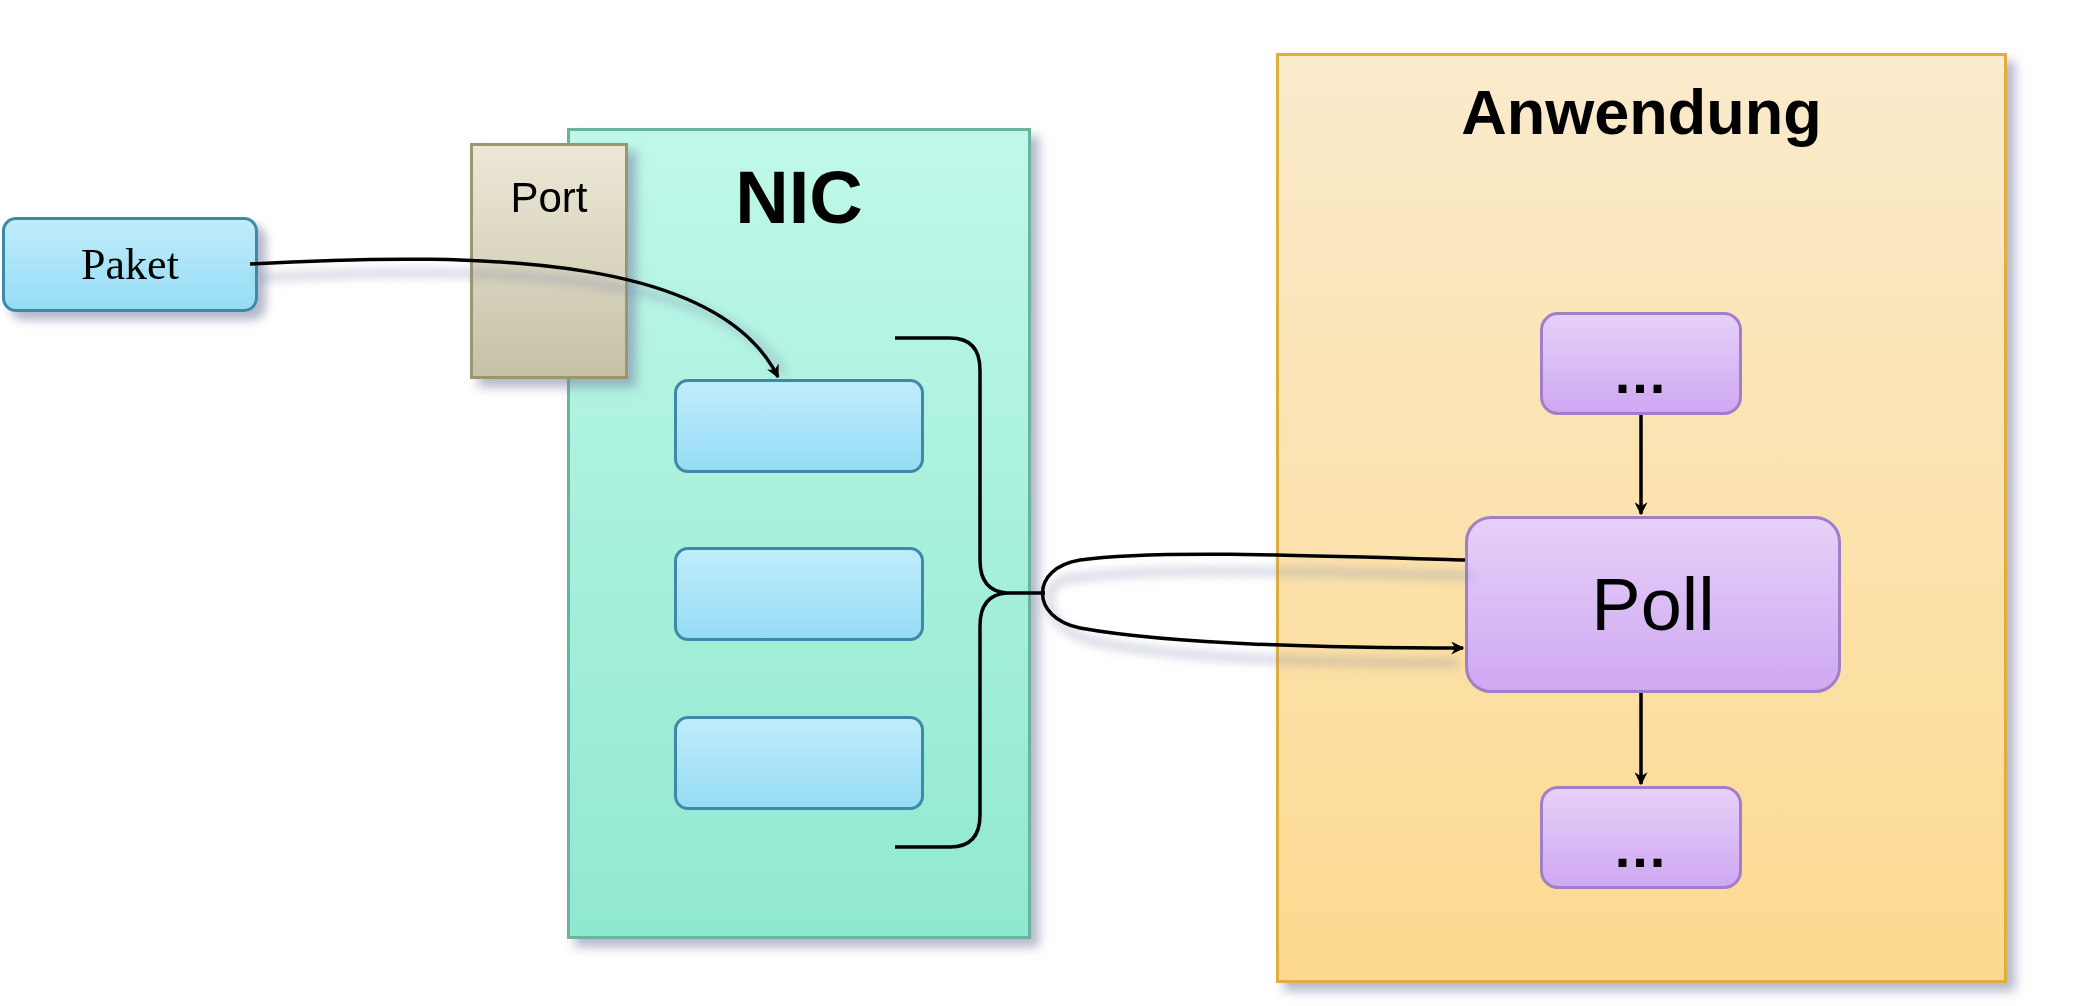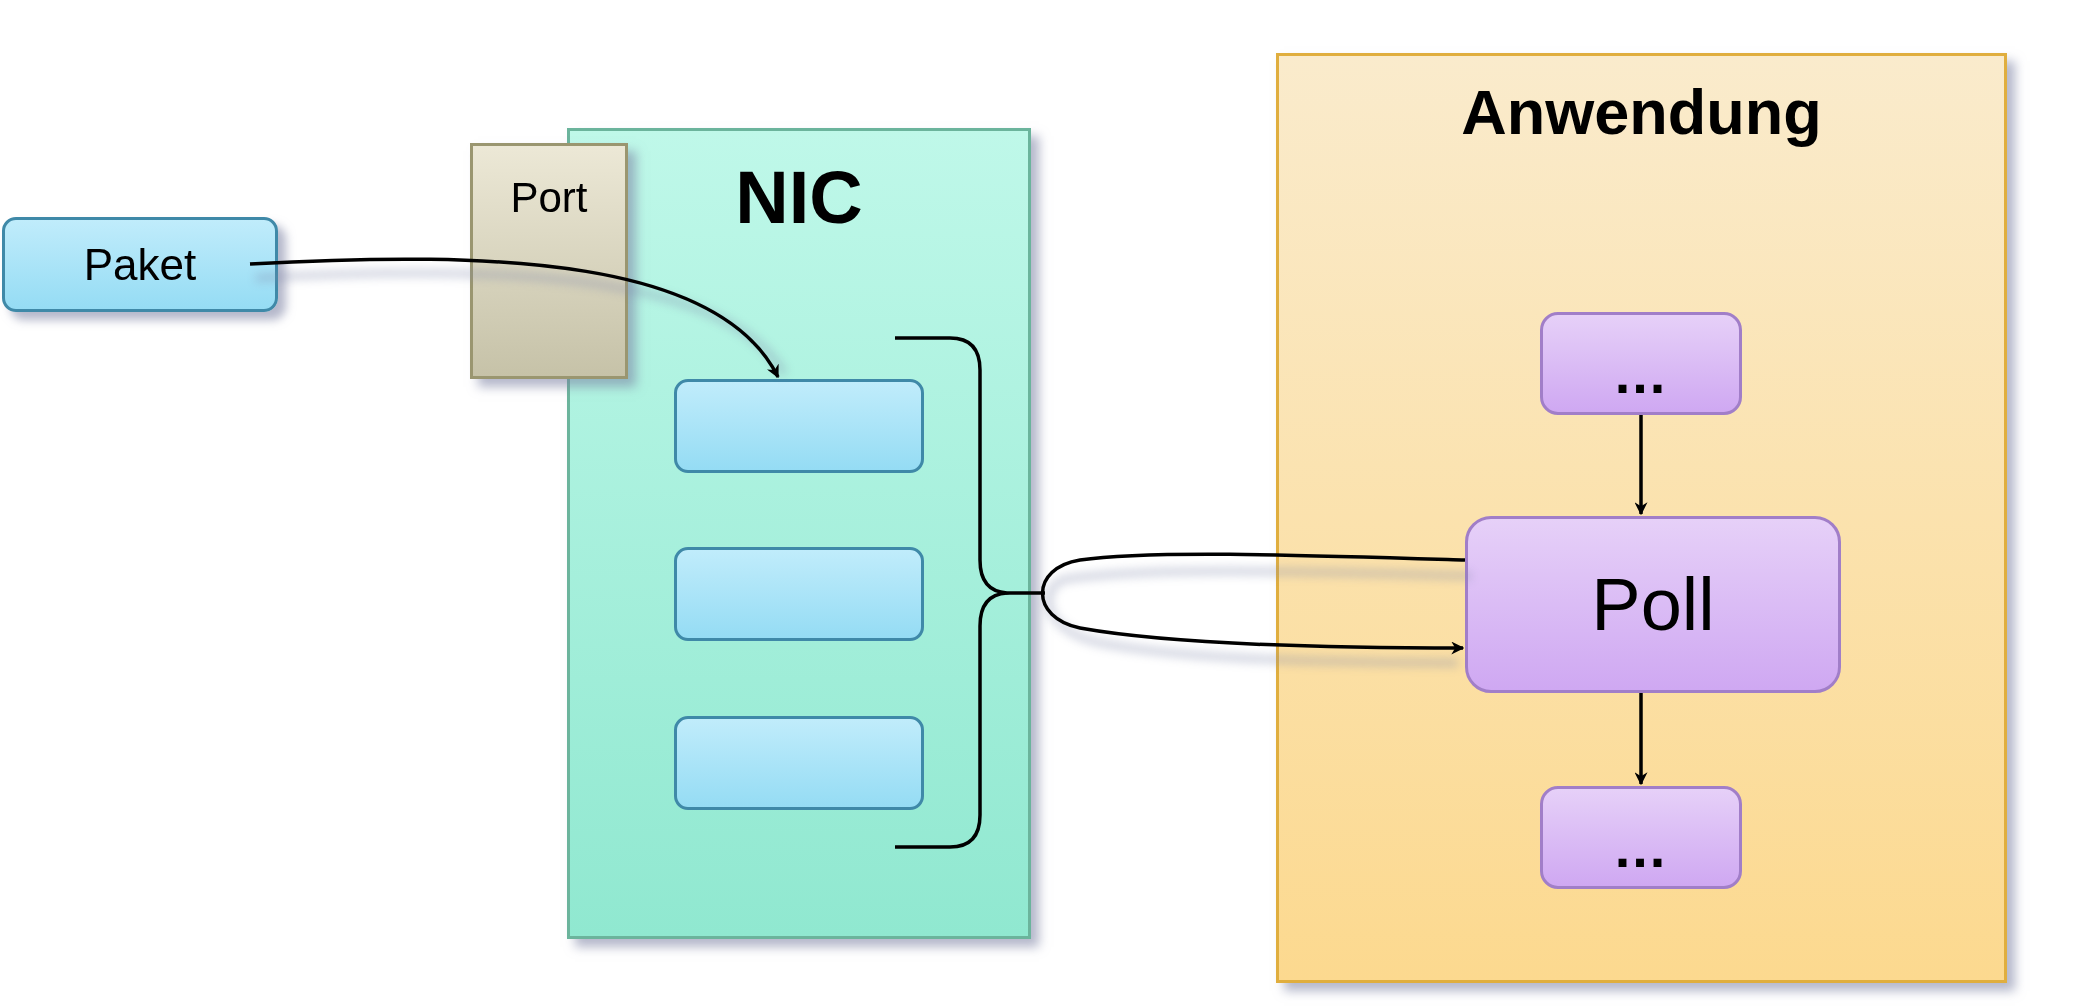--- a/index.html
+++ b/index.html
@@ -12,22 +12,22 @@
   #anw { left:1276px; top:53px; width:731px; height:930px;
          background:linear-gradient(#faebcc,#fcd98f); border:3px solid #e0ae3e; }
   .container-title { position:absolute; left:0; right:0; text-align:center;
          font-weight:bold; color:#000; }
   #nic .container-title { top:24px; font-size:74px; }
   #anw .container-title { top:20px; font-size:63px; }
   #port { left:470px; top:143px; width:158px; height:236px;
           background:linear-gradient(#ece8d6,#c6c2a8); border:3px solid #9a9670;
           text-align:center; font-size:42px; padding-top:28px; }
   .blue { background:linear-gradient(#c0ecfb,#95dcf4); border:3px solid #3f89a8; border-radius:14px; }
-  #paket { left:2px; top:217px; width:276px; height:95px; font-size:44px;
-           display:flex; align-items:center; justify-content:center; }
+  #paket { left:2px; top:217px; width:256px; height:95px; font-size:44px;
+           display:flex; align-items:center; justify-content:center;font-family:Liberation Serif, serif; }
   .queue { width:250px; height:94px; left:674px; }
   .purple { background:linear-gradient(#e6d0f8,#cfa8f2); border:3px solid #a17ec8; border-radius:18px; }
   .dots { width:202px; height:103px; left:1540px; font-size:56px; font-weight:bold;
           display:flex; align-items:flex-end; justify-content:center; padding-bottom:6px; letter-spacing:2px; }
   #poll { left:1465px; top:516px; width:376px; height:177px; border-radius:26px;
           display:flex; align-items:center; justify-content:center; font-size:74px; }
   svg#edges { position:absolute; left:0; top:0; }
 </style>
 </head>
 <body>

